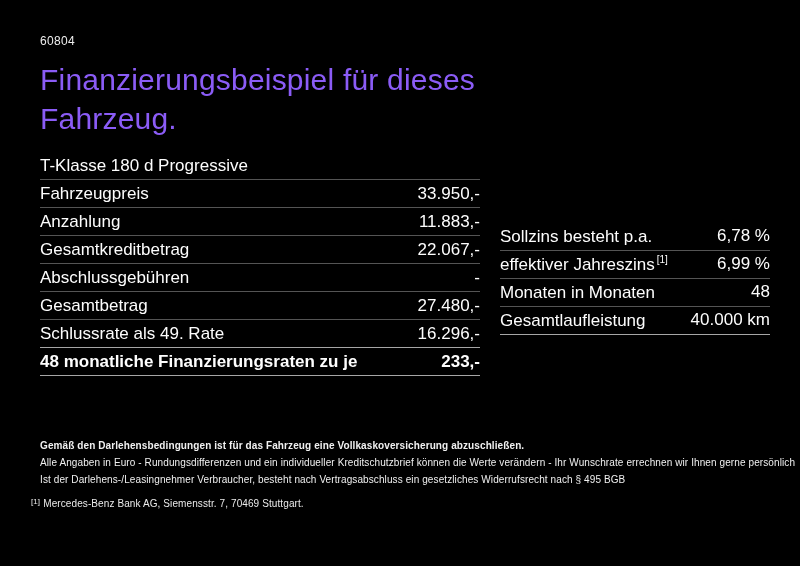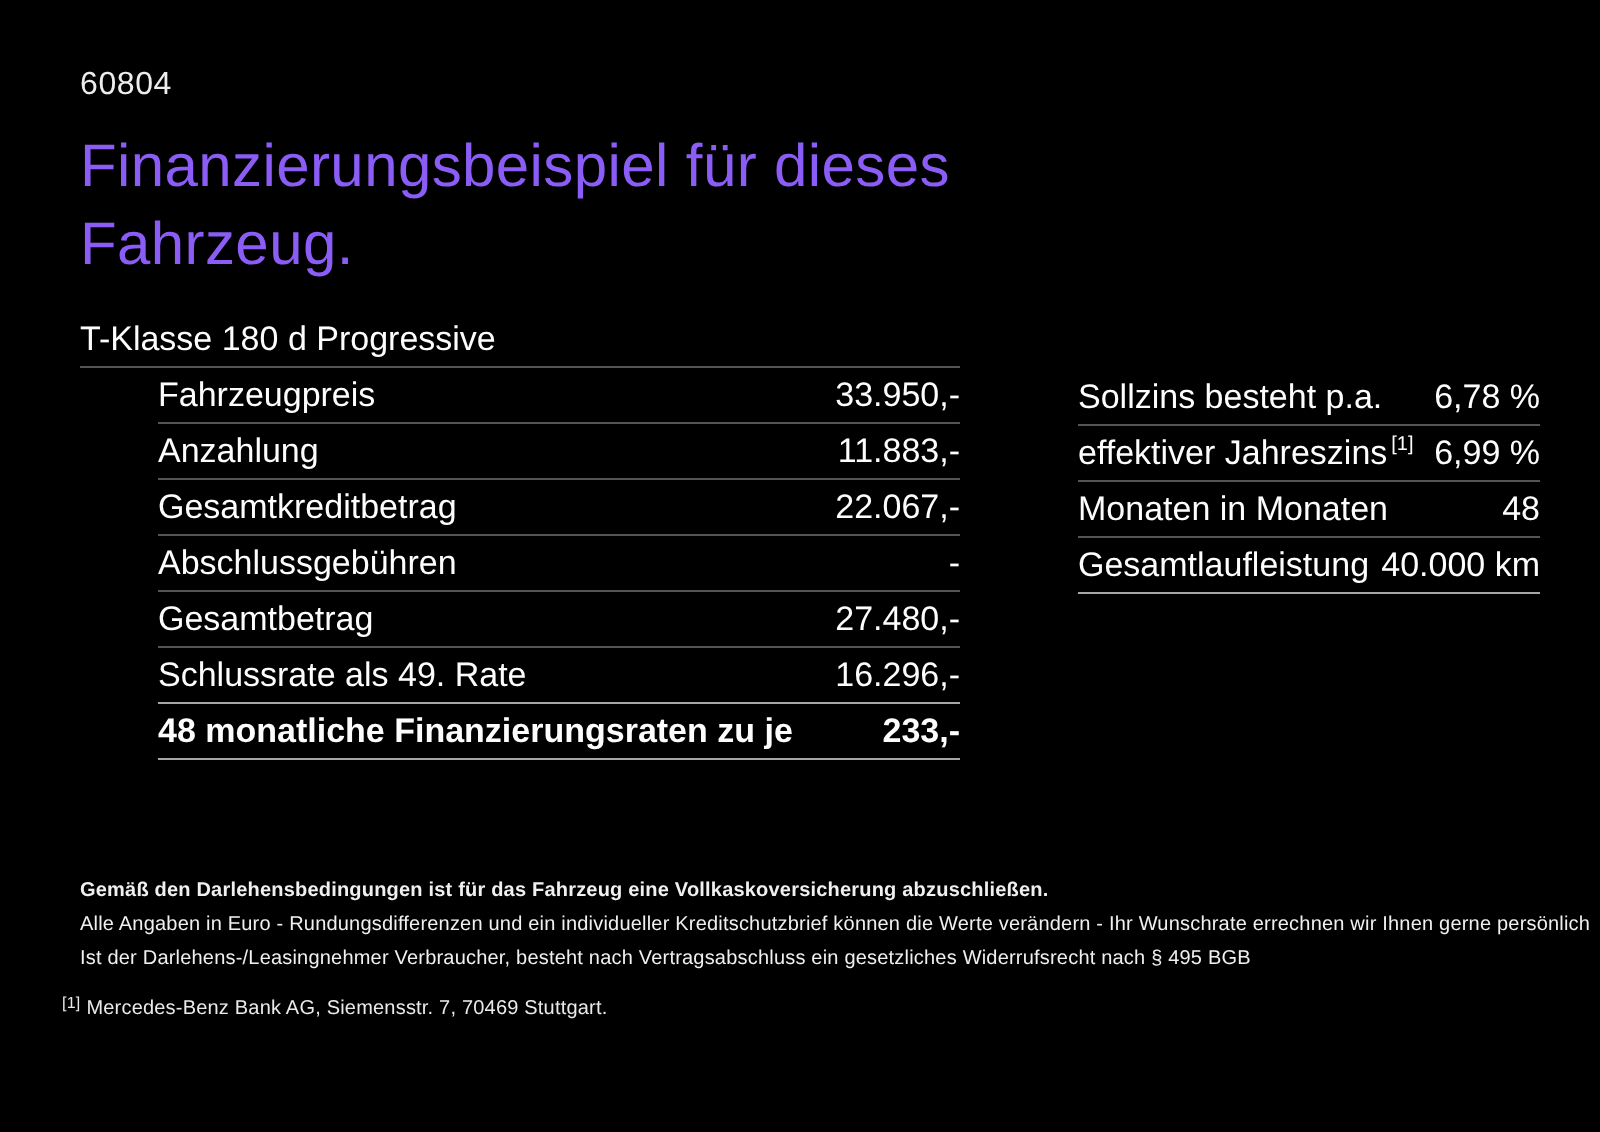--- a/index.html
+++ b/index.html
@@ -5,44 +5,44 @@
   * { margin:0; padding:0; box-sizing:border-box; }
   html, body { width:800px; height:566px; }
   body {
     background: var(--background, #000000);
     font-family: "Liberation Sans", sans-serif;
     color: var(--text, #f5f5f5);
     position: relative;
     overflow: hidden;
   }
   .page { position:absolute; inset:0; padding:34px 30px 0 40px; }
-  .code { font-size:16px; color:#ededed; letter-spacing:0.3px; }
+  .code { font-size:12px; color:#ededed; letter-spacing:0.3px; }
   .title {
     margin-top:12px;
     font-size:30px;
     font-weight:400;
     line-height:39px;
     max-width:540px;
     color:#8b5cf6;
     letter-spacing:0.2px;
   }
-  .columns { display:flex; margin-top:14px; }
+  .columns { display:flex; margin-top:14px;align-items:center; }
   .col-left { width:440px; margin-right:20px; }
   .col-right { width:270px; }
   .subtitle-row {
     height:28px;
     border-bottom:1px solid var(--divider, #555555);
     display:flex; align-items:center;
     font-size:17px; color:#fdfdfd;
   }
   .row {
     height:28px;
     border-bottom:1px solid var(--divider, #555555);
     display:flex; align-items:center; justify-content:space-between;
-    font-size:17px; color:#fdfdfd;margin-left:39px;
+    font-size:17px; color:#fdfdfd;
   }
   .rows .row:last-of-type { border-bottom-color: var(--divider_strong, #a6a6a6); }
   .row-total { font-weight:700; border-bottom:1px solid var(--divider_strong, #a6a6a6); }
   .col-right .spacer { height:29px; }
   .sup { font-size:10px; vertical-align:super; margin-left:2px; color:#fdfdfd; }
   .footer {
     position:absolute; left:40px; top:437px; right:20px;
     font-size:10px; line-height:17px; color:#f0f0f0;
     white-space:nowrap; letter-spacing:0.1px;
   }

